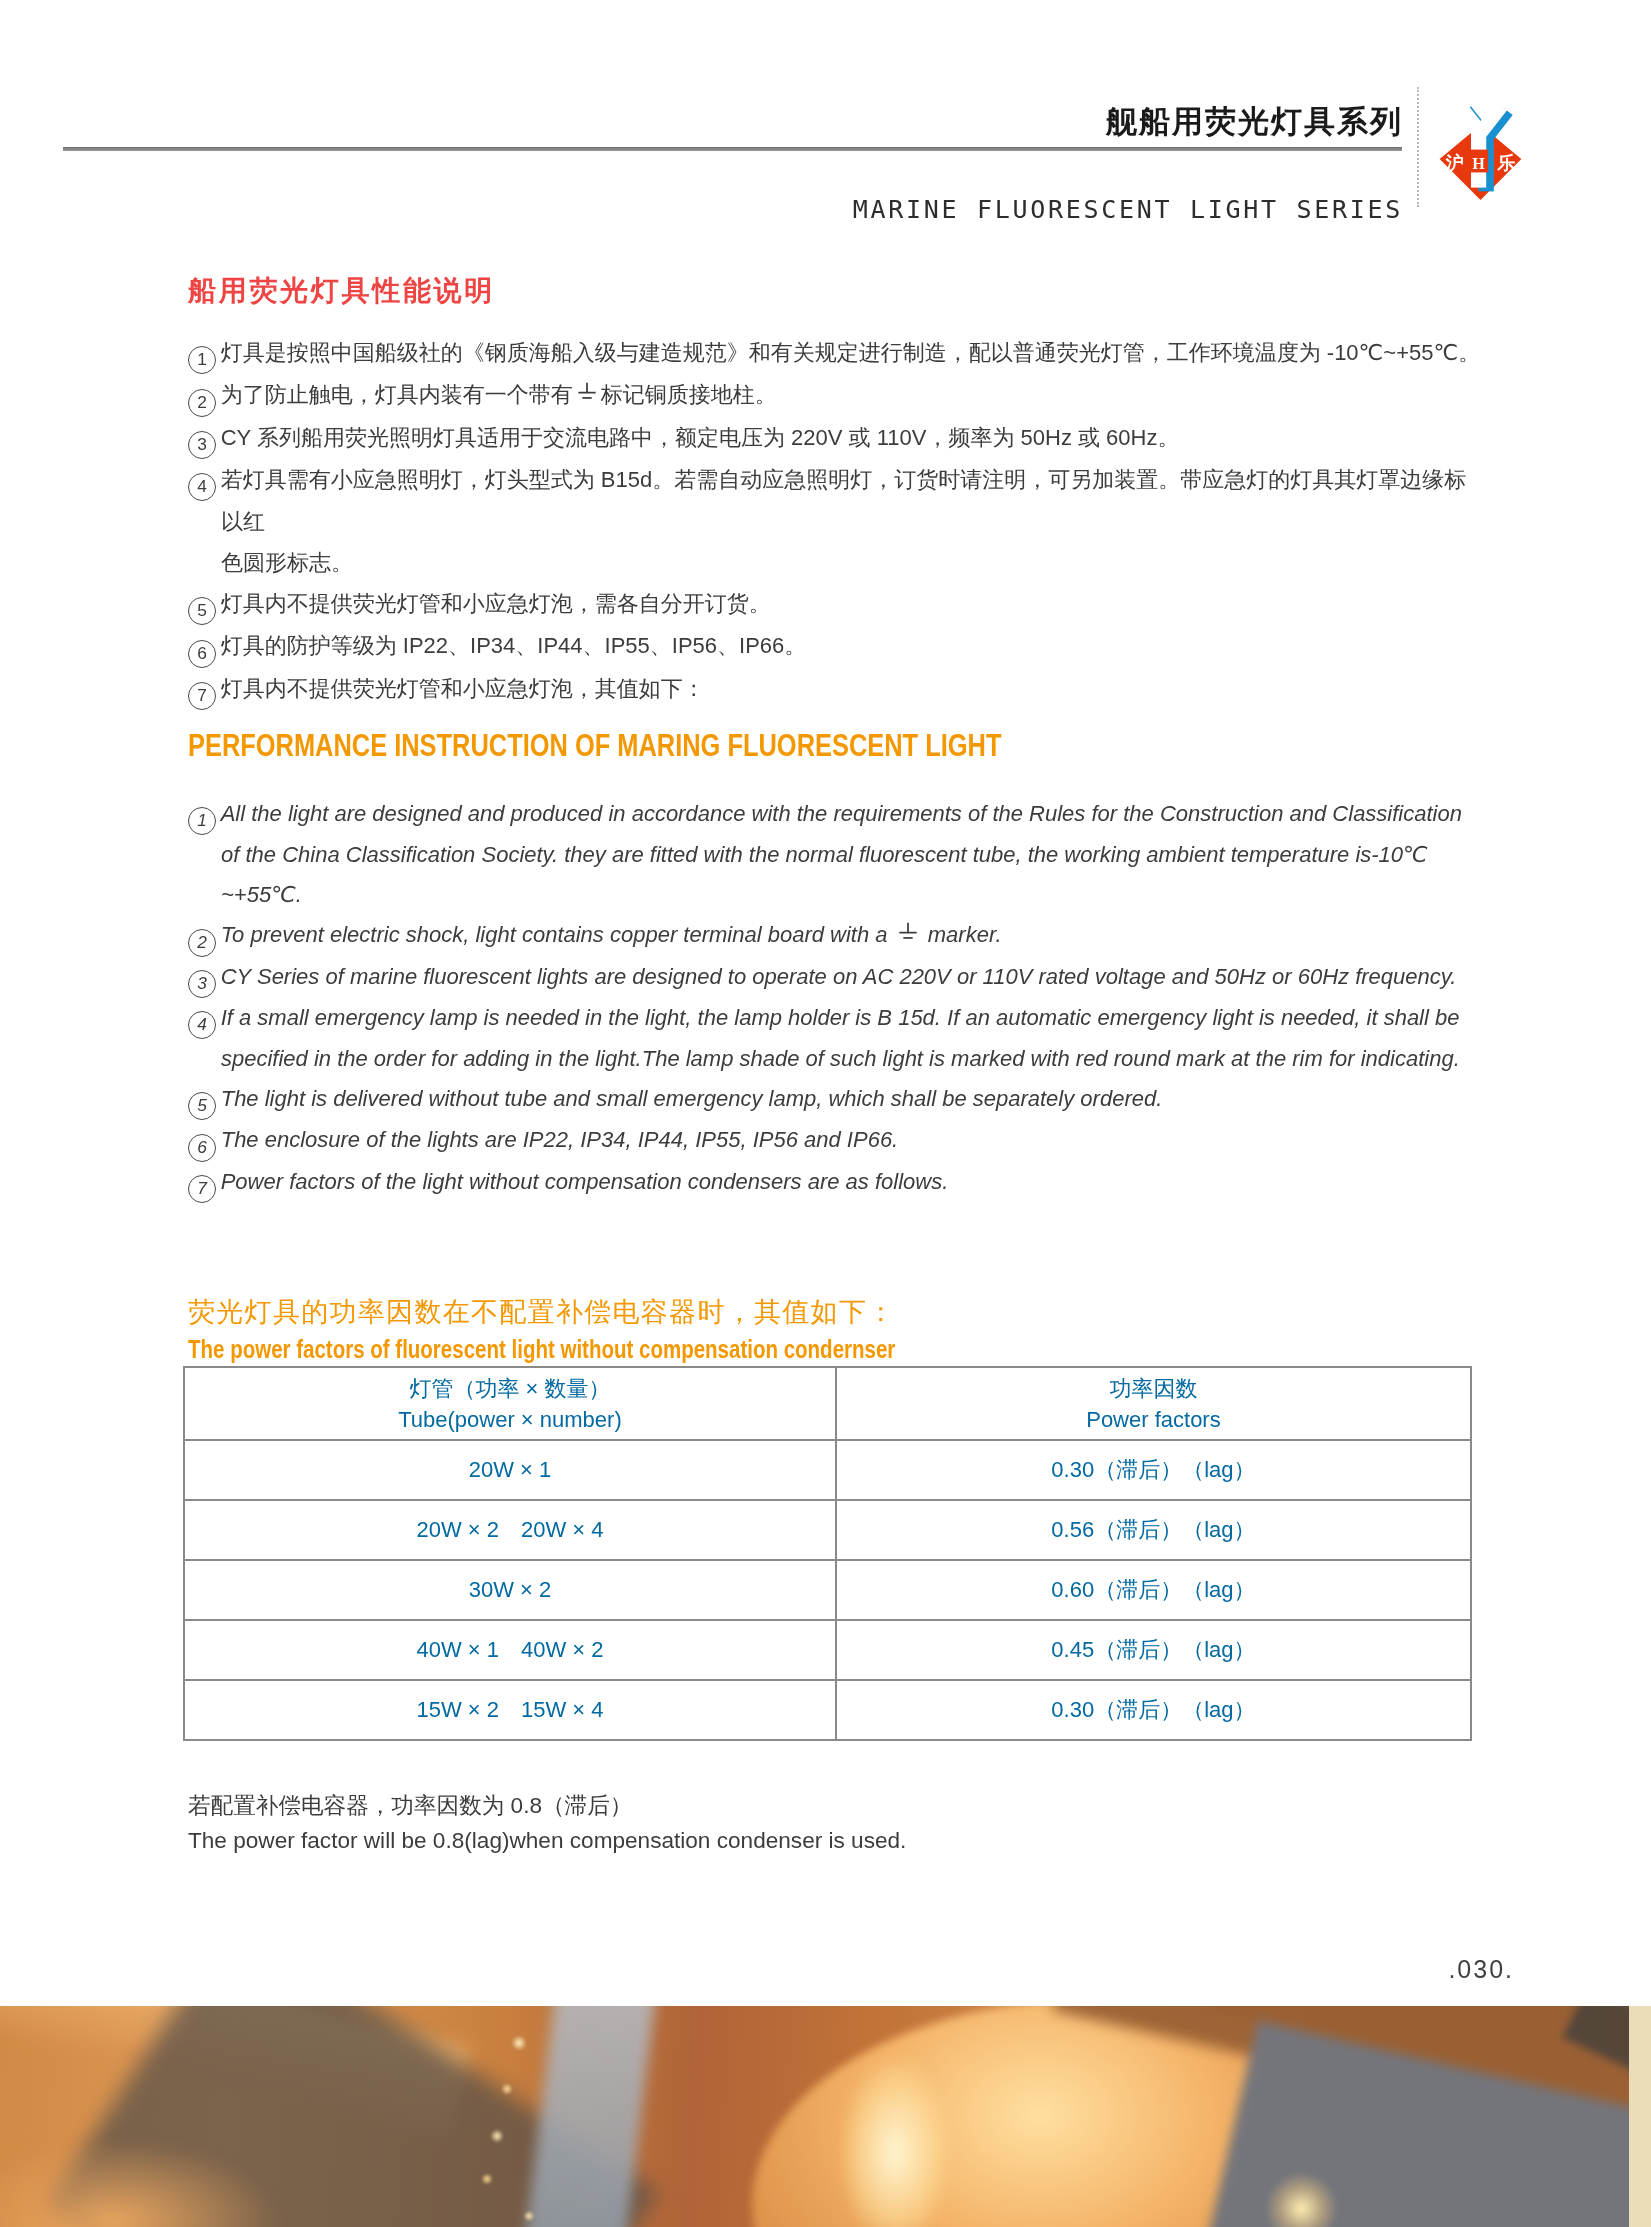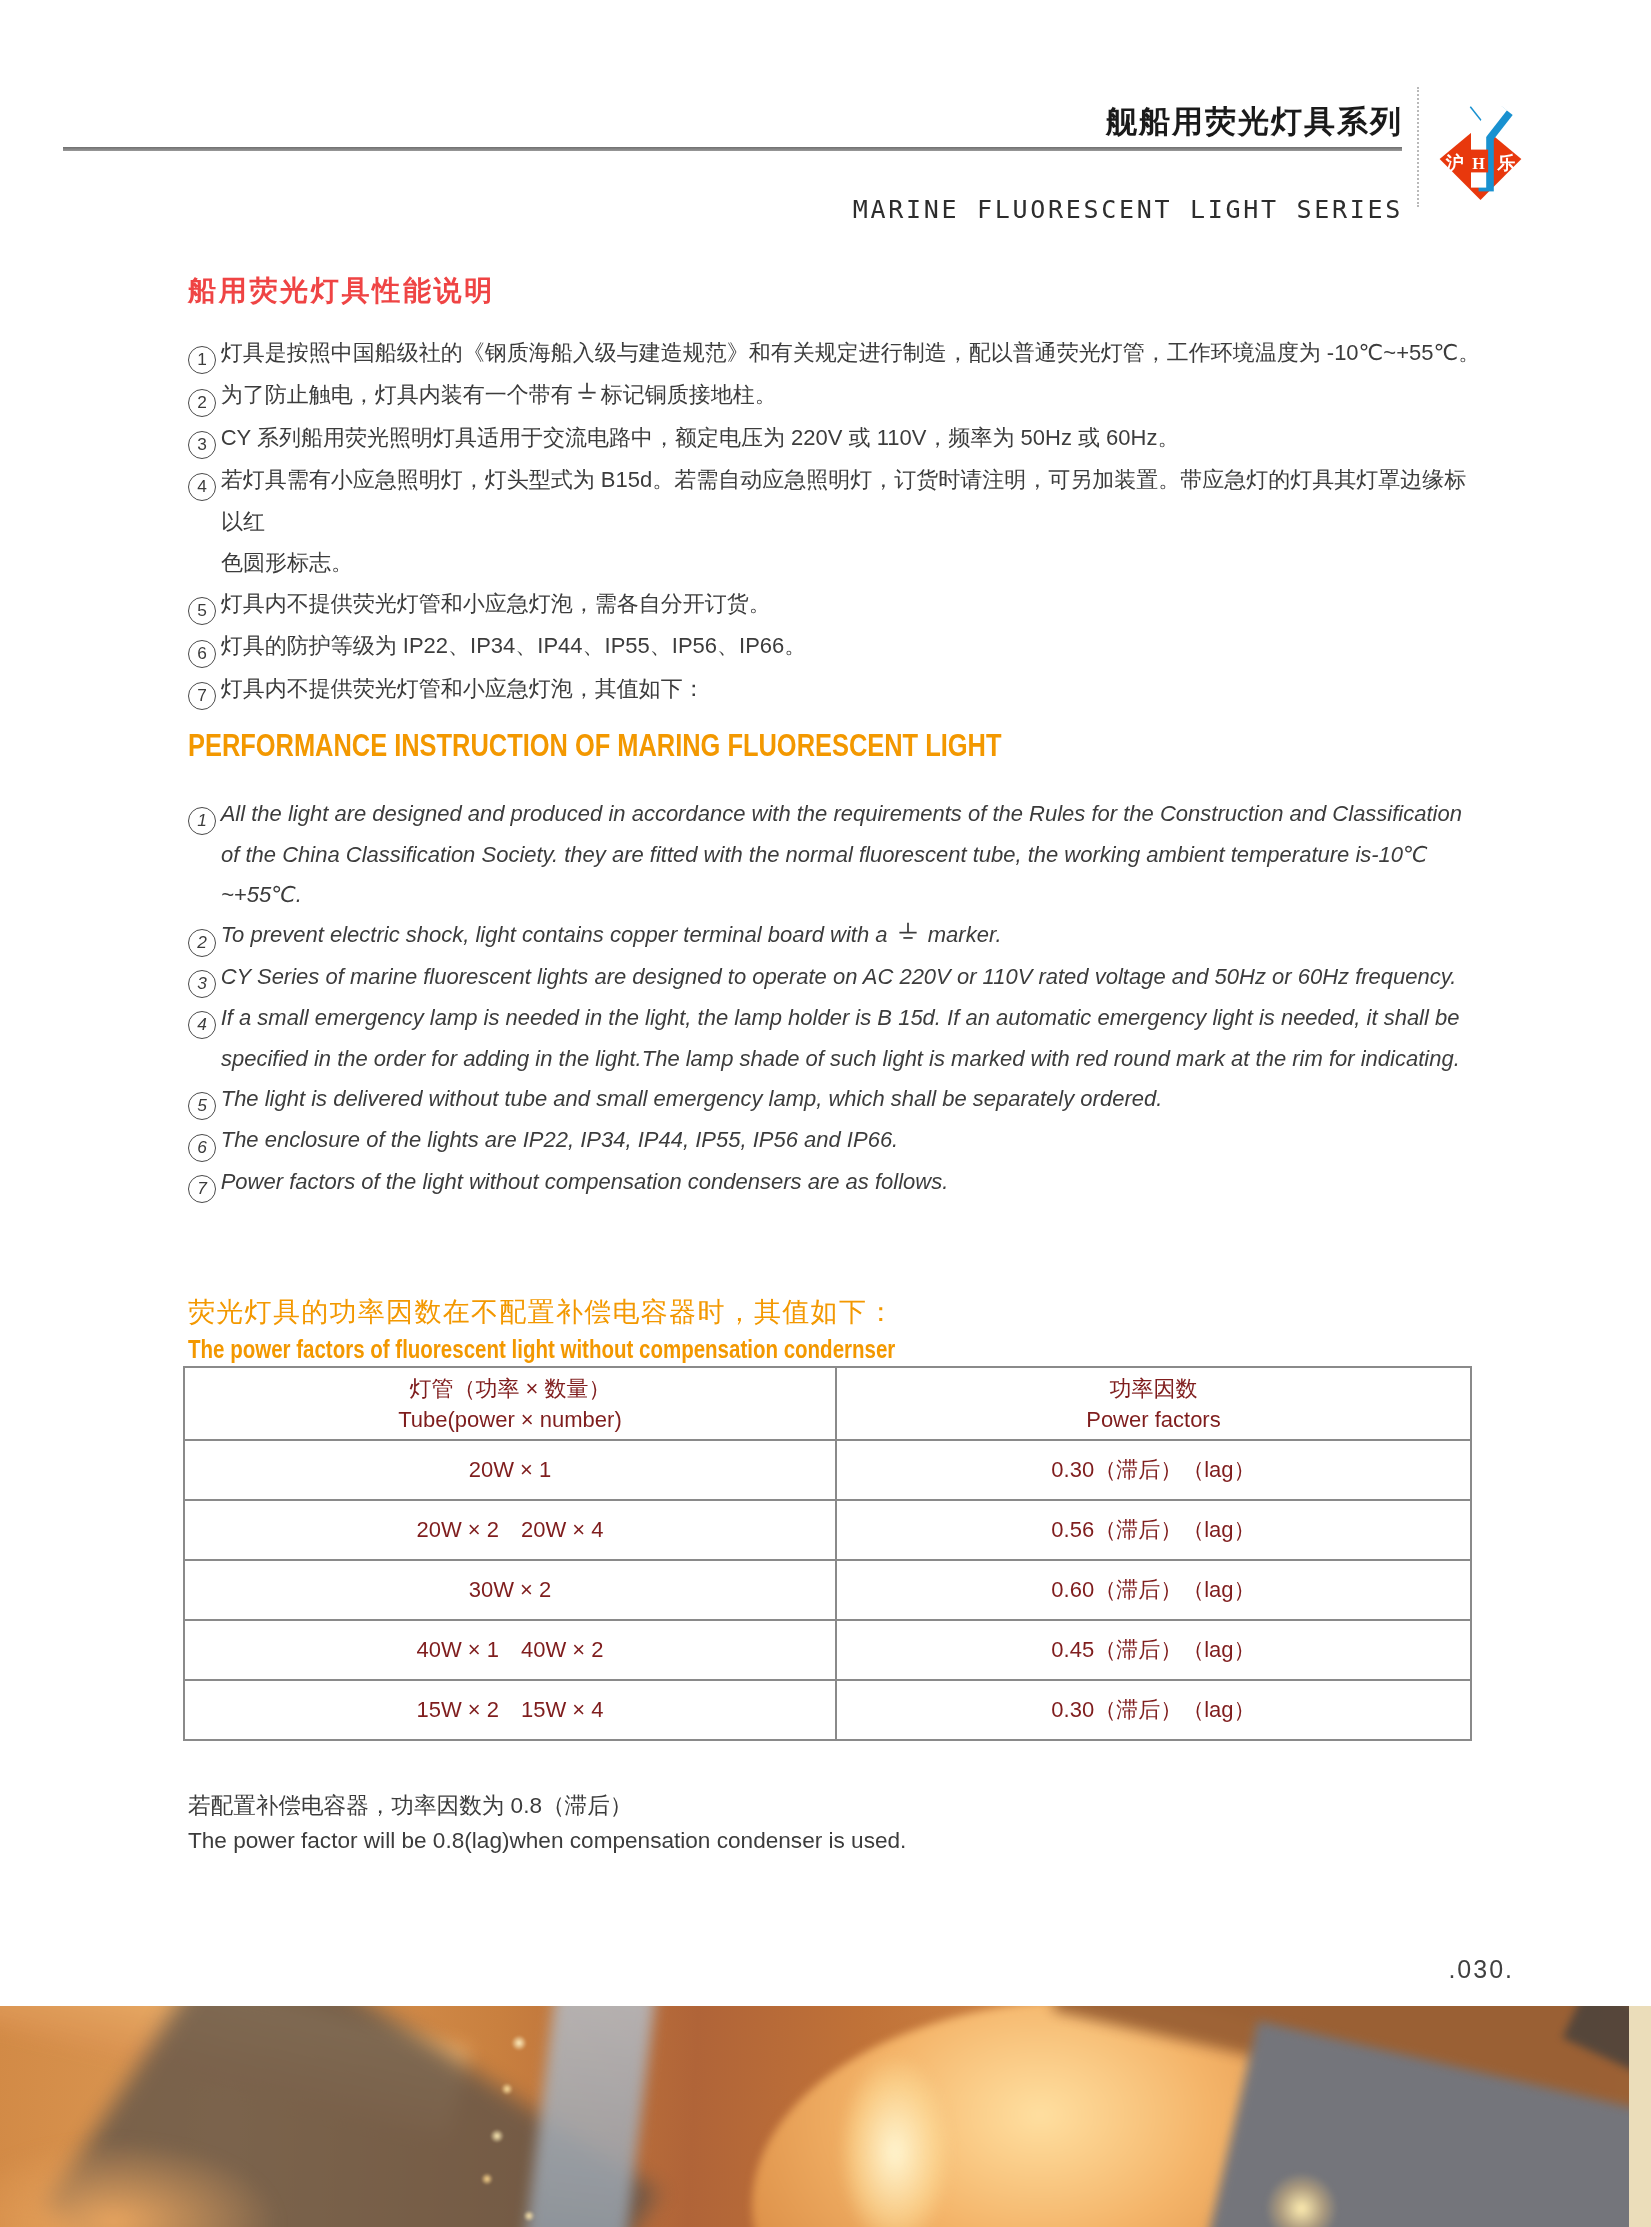--- a/index.html
+++ b/index.html
@@ -60,21 +60,21 @@
     font-size:25px;font-weight:700;color:#F39800;white-space:nowrap;
     transform:scaleX(.82);transform-origin:0 50%;
   }
   table.pf{
     position:absolute;left:183px;top:1366px;width:1289px;
     border-collapse:collapse;table-layout:fixed;
   }
   table.pf,table.pf td,table.pf th{border:2px solid #8a8a8a;}
   table.pf th,table.pf td{
     text-align:center;vertical-align:middle;font-weight:400;
-    font-size:22px;color:#7f1d1d;padding:0;
+    font-size:22px;color:#0369a1;padding:0;
   }
   table.pf th{height:71px;line-height:31px;}
   table.pf td{height:58px;}
   .col-tube{width:50.5%;}
   .pf-note{position:absolute;left:188px;top:1788px;font-size:22.6px;line-height:35px;color:#3c3c3c;}
   .page-num{
     position:absolute;right:138px;top:1955px;
     font-size:25px;color:#404040;letter-spacing:2px;
   }
   

